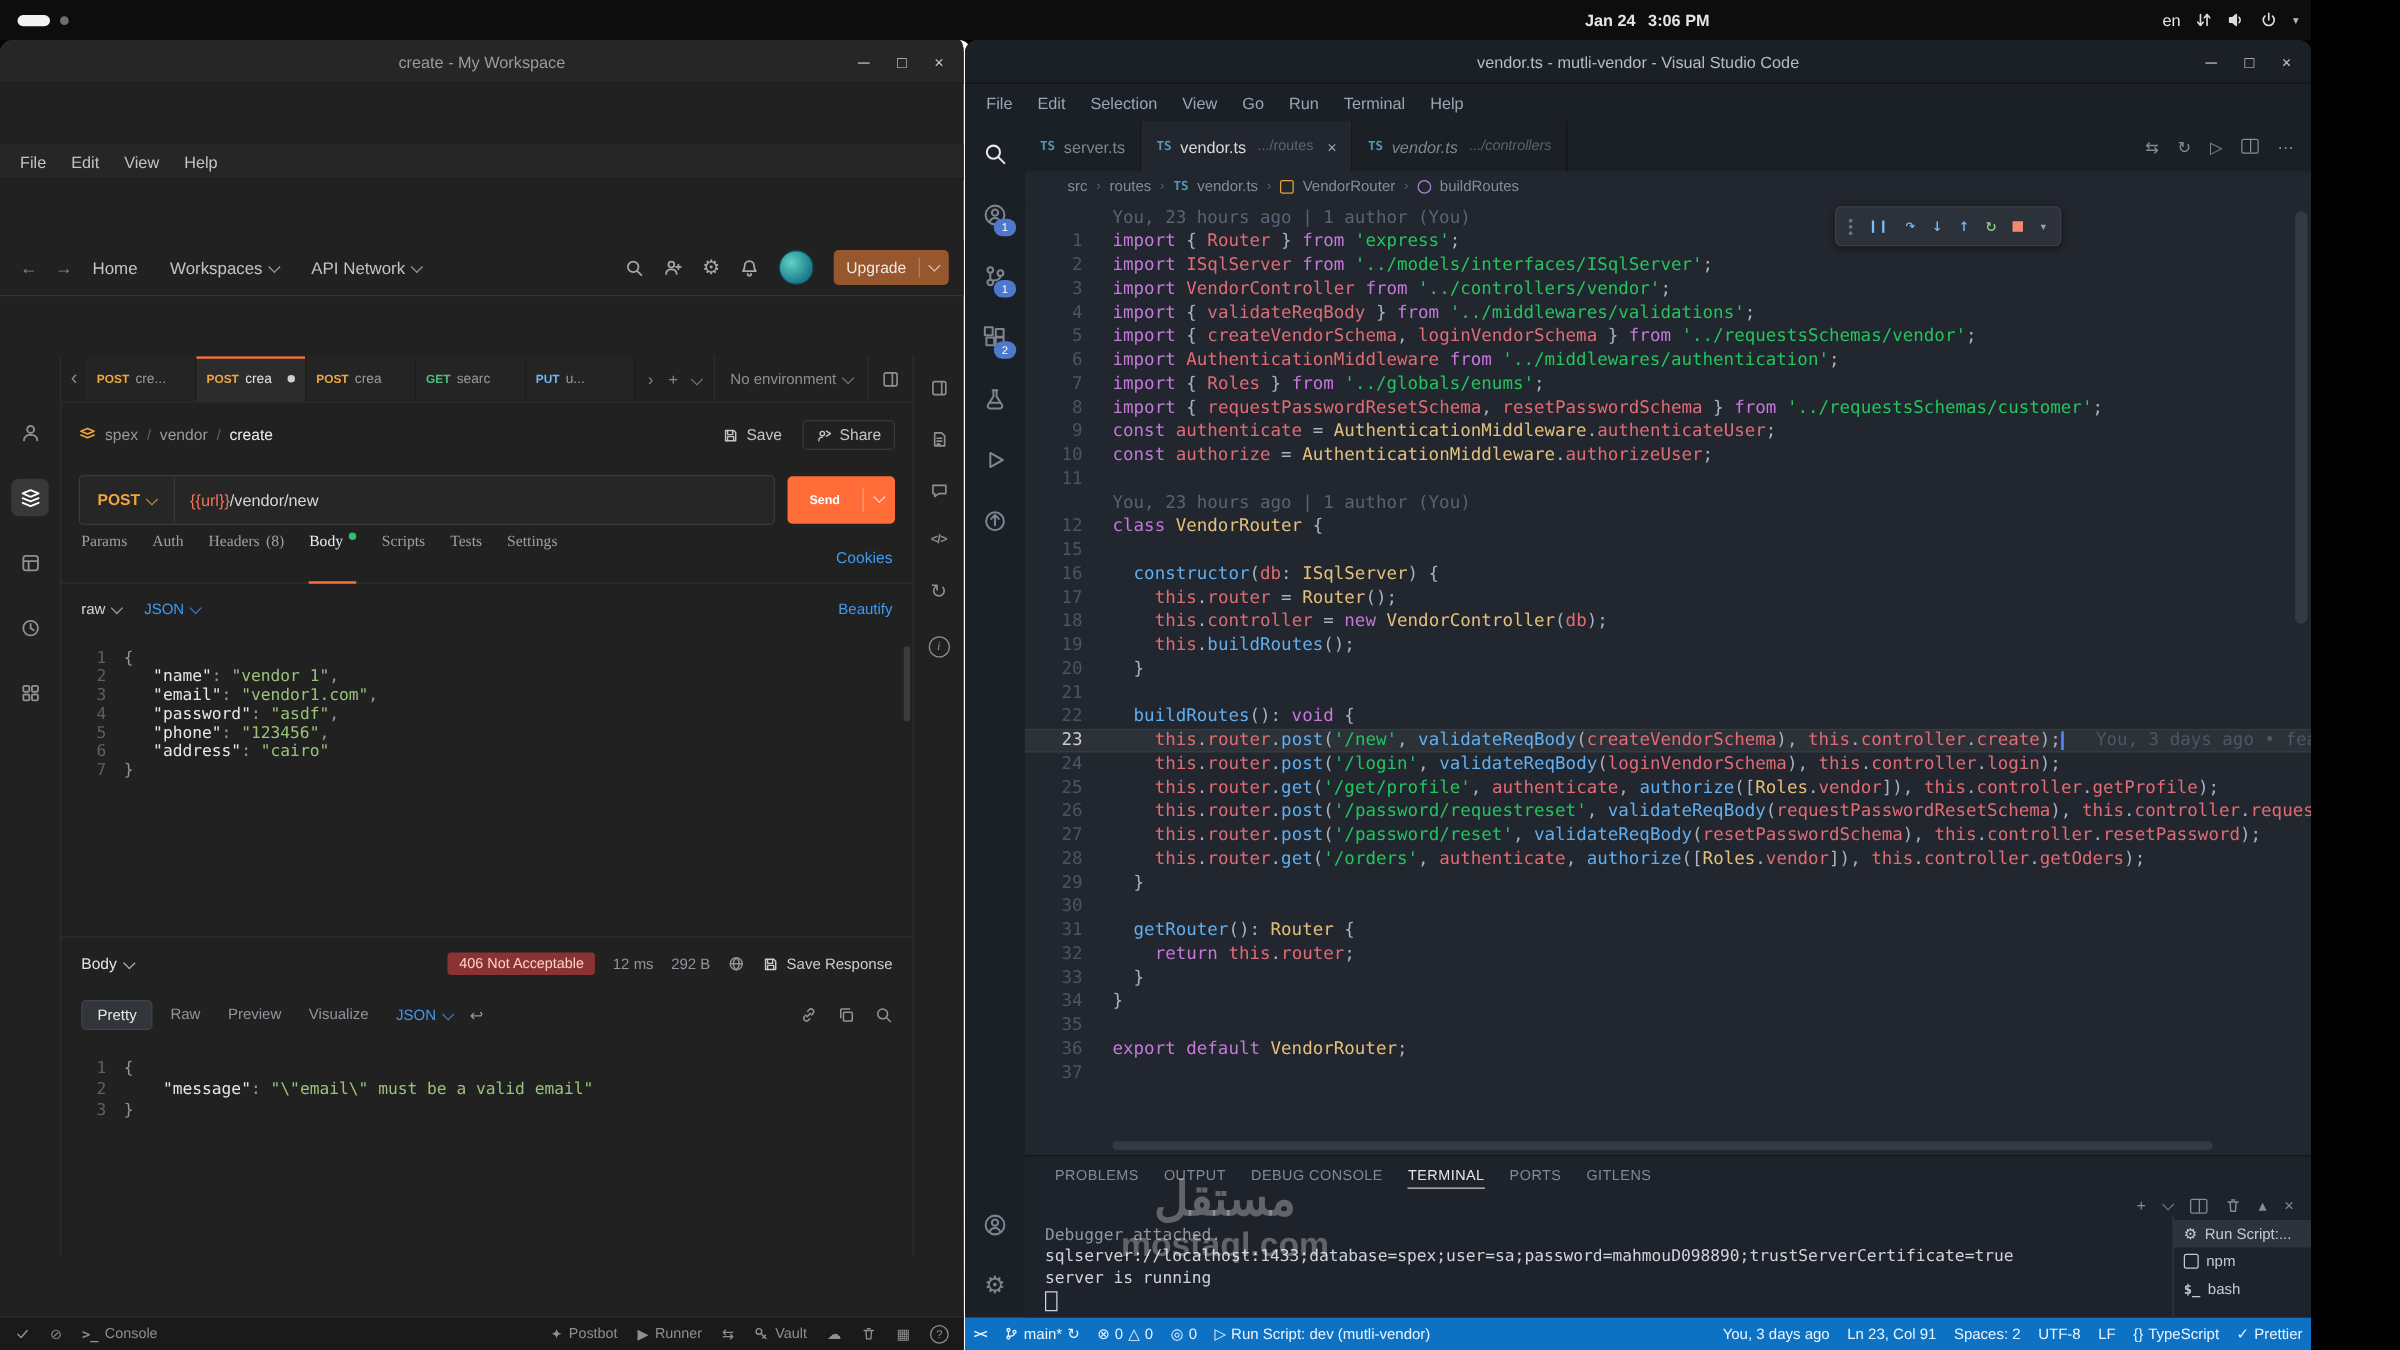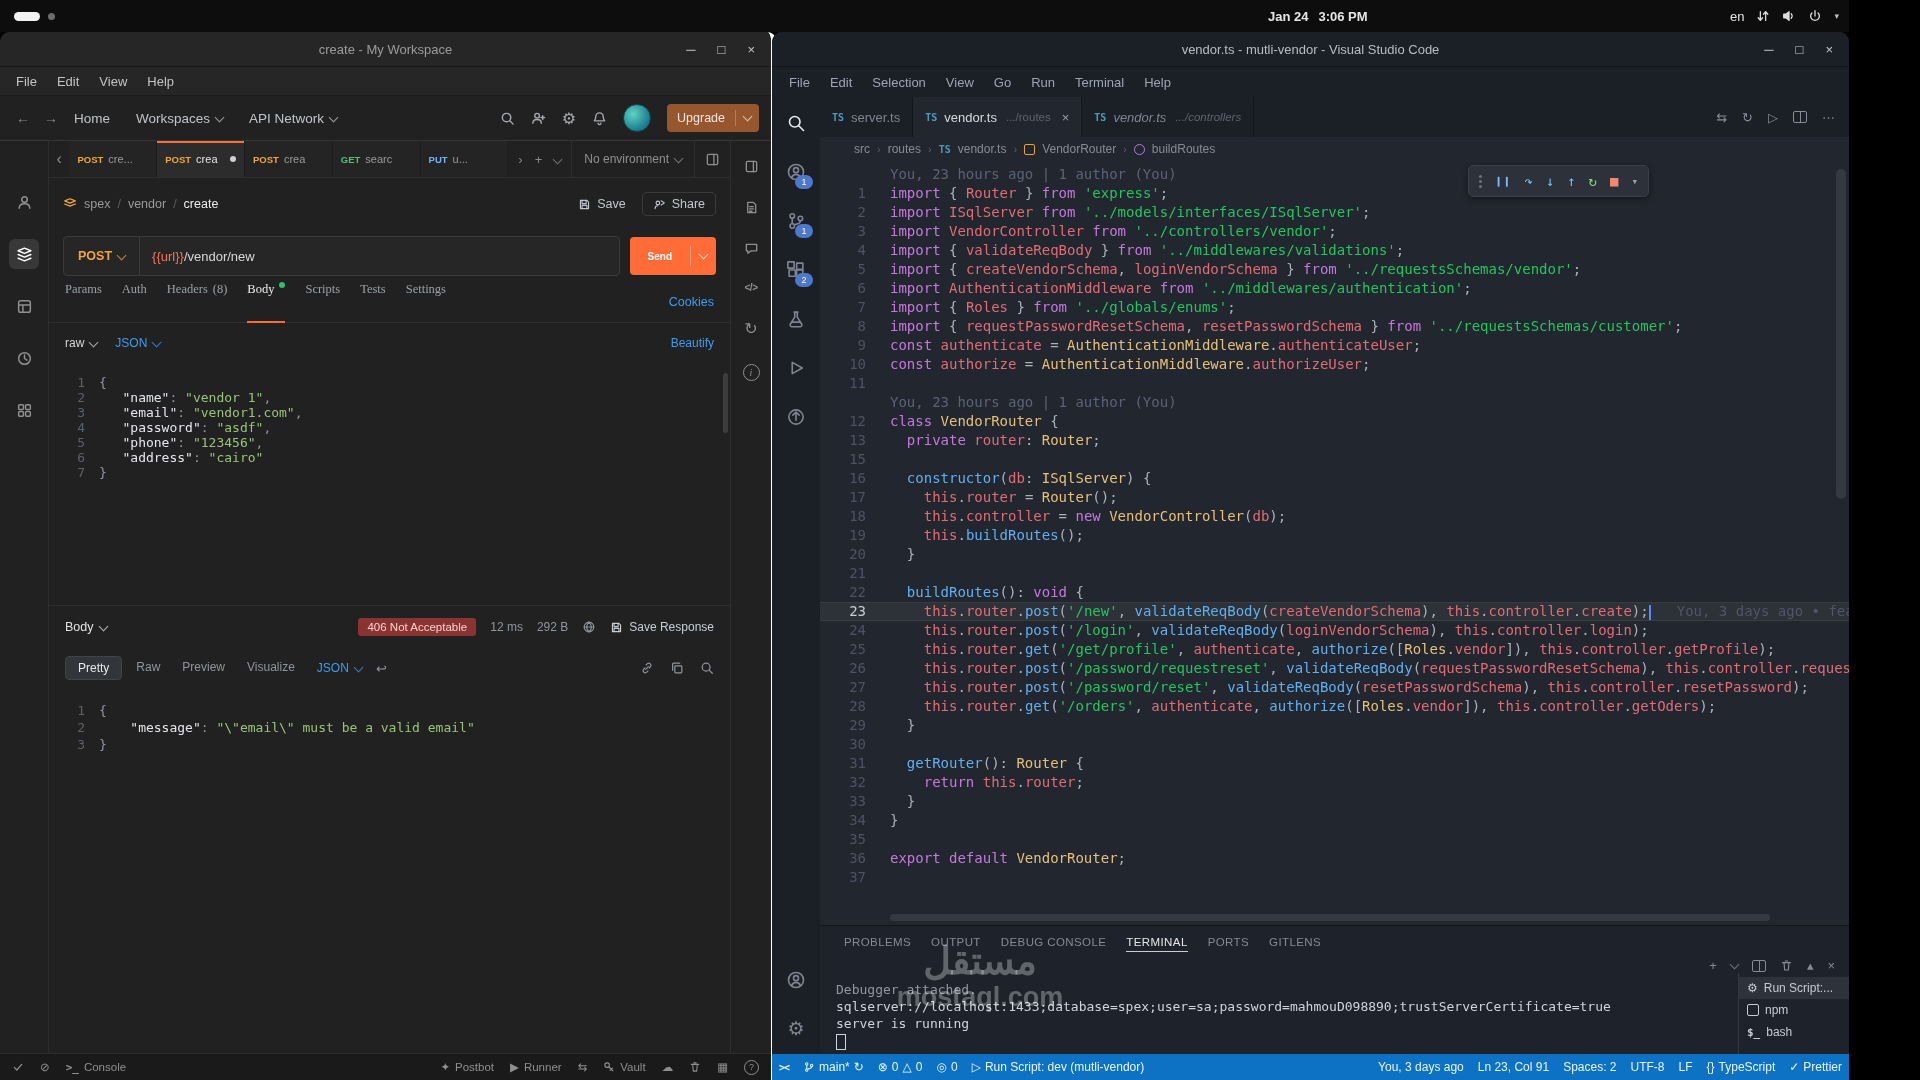--- a/index.html
+++ b/index.html
@@ -17,21 +17,21 @@
   .tb-caret{font-size:9px;color:#bbb;}
 
   
   .chev{display:inline-block;width:6px;height:6px;border-right:1.5px solid currentColor;border-bottom:1.5px solid currentColor;transform:rotate(45deg);margin-left:6px;margin-bottom:2px;opacity:.75;}
   .winctl{display:flex;align-items:center;gap:22px;padding-right:16px;color:#c9c9c9;font-size:13px;}
   .winctl span{cursor:default;}
   .ico{display:inline-flex;align-items:center;justify-content:center;}
   svg{stroke-linecap:round;stroke-linejoin:round;fill:none;}
 
   
-  .postman{position:absolute;top:32px;left:0;width:771px;bottom:0;background:#212121;border-radius:10px 10px 0 0;display:flex;flex-direction:column;overflow:hidden;border-right:6px solid #ffffff;}
+  .postman{position:absolute;top:32px;left:0;width:771px;bottom:0;background:#212121;border-radius:10px 10px 0 0;display:flex;flex-direction:column;overflow:hidden;border-right:6px solid #ffffff;gap:48px;}
   .pm-titlebar{height:34px;background:#262626;display:flex;align-items:center;position:relative;border-bottom:1px solid #1a1a1a;flex:0 0 auto;}
   .pm-title{position:absolute;left:0;right:0;text-align:center;color:#9b9b9b;font-size:13px;}
   .pm-titlebar .winctl{position:absolute;right:0;}
   .pm-menubar{height:28px;display:flex;align-items:center;gap:4px;padding-left:8px;background:#262626;border-bottom:1px solid #1a1a1a;flex:0 0 auto;}
   .pm-menubar span{color:#c3c3c3;font-size:13px;padding:3px 8px;}
   .pm-nav{height:44px;display:flex;align-items:center;border-bottom:1px solid #363636;background:#212121;flex:0 0 auto;}
   .pm-nav .navarrows{display:flex;gap:14px;color:#8a8a8a;padding:0 16px;font-size:14px;}
   .pm-nav .navitem{color:#c0c4c9;font-size:13.5px;margin-right:26px;display:flex;align-items:center;}
   .pm-nav-right{margin-left:auto;display:flex;align-items:center;gap:16px;padding-right:12px;color:#a5a9ae;}
   .gear-glyph{font-size:16px;color:#a5a9ae;}
@@ -772,21 +772,20 @@
             <div class="cl"><span class="ln">4</span><span class="lc"><span class="t-k">import</span><span class="t-p"> { </span><span class="t-v">validateReqBody</span><span class="t-p"> } </span><span class="t-k">from </span><span class="t-s">'../middlewares/validations'</span><span class="t-p">;</span></span></div>
             <div class="cl"><span class="ln">5</span><span class="lc"><span class="t-k">import</span><span class="t-p"> { </span><span class="t-v">createVendorSchema</span><span class="t-p">, </span><span class="t-v">loginVendorSchema</span><span class="t-p"> } </span><span class="t-k">from </span><span class="t-s">'../requestsSchemas/vendor'</span><span class="t-p">;</span></span></div>
             <div class="cl"><span class="ln">6</span><span class="lc"><span class="t-k">import </span><span class="t-v">AuthenticationMiddleware</span><span class="t-k"> from </span><span class="t-s">'../middlewares/authentication'</span><span class="t-p">;</span></span></div>
             <div class="cl"><span class="ln">7</span><span class="lc"><span class="t-k">import</span><span class="t-p"> { </span><span class="t-v">Roles</span><span class="t-p"> } </span><span class="t-k">from </span><span class="t-s">'../globals/enums'</span><span class="t-p">;</span></span></div>
             <div class="cl"><span class="ln">8</span><span class="lc"><span class="t-k">import</span><span class="t-p"> { </span><span class="t-v">requestPasswordResetSchema</span><span class="t-p">, </span><span class="t-v">resetPasswordSchema</span><span class="t-p"> } </span><span class="t-k">from </span><span class="t-s">'../requestsSchemas/customer'</span><span class="t-p">;</span></span></div>
             <div class="cl"><span class="ln">9</span><span class="lc"><span class="t-k">const </span><span class="t-v">authenticate</span><span class="t-p"> = </span><span class="t-c">AuthenticationMiddleware</span><span class="t-p">.</span><span class="t-v">authenticateUser</span><span class="t-p">;</span></span></div>
             <div class="cl"><span class="ln">10</span><span class="lc"><span class="t-k">const </span><span class="t-v">authorize</span><span class="t-p"> = </span><span class="t-c">AuthenticationMiddleware</span><span class="t-p">.</span><span class="t-v">authorizeUser</span><span class="t-p">;</span></span></div>
             <div class="cl"><span class="ln">11</span><span class="lc"></span></div>
             <div class="cl ann"><span class="ln"></span><span class="lc"><span class="t-g">You, 23 hours ago | 1 author (You)</span></span></div>
             <div class="cl"><span class="ln">12</span><span class="lc"><span class="t-k">class </span><span class="t-c">VendorRouter</span><span class="t-p"> {</span></span></div>
-            <div class="cl"><span class="ln">13</span><span class="lc"><span class="t-k">  private </span><span class="t-v">router</span><span class="t-p">: </span><span class="t-c">Router</span><span class="t-p">;</span></span></div>
             <div class="cl"><span class="ln">15</span><span class="lc"></span></div>
             <div class="cl"><span class="ln">16</span><span class="lc"><span class="t-f">  constructor</span><span class="t-p">(</span><span class="t-v">db</span><span class="t-p">: </span><span class="t-c">ISqlServer</span><span class="t-p">) {</span></span></div>
             <div class="cl"><span class="ln">17</span><span class="lc"><span class="t-v">    this</span><span class="t-p">.</span><span class="t-v">router</span><span class="t-p"> = </span><span class="t-c">Router</span><span class="t-p">();</span></span></div>
             <div class="cl"><span class="ln">18</span><span class="lc"><span class="t-v">    this</span><span class="t-p">.</span><span class="t-v">controller</span><span class="t-p"> = </span><span class="t-k">new </span><span class="t-c">VendorController</span><span class="t-p">(</span><span class="t-v">db</span><span class="t-p">);</span></span></div>
             <div class="cl"><span class="ln">19</span><span class="lc"><span class="t-v">    this</span><span class="t-p">.</span><span class="t-f">buildRoutes</span><span class="t-p">();</span></span></div>
             <div class="cl"><span class="ln">20</span><span class="lc"><span class="t-p">  }</span></span></div>
             <div class="cl"><span class="ln">21</span><span class="lc"></span></div>
             <div class="cl"><span class="ln">22</span><span class="lc"><span class="t-f">  buildRoutes</span><span class="t-p">(): </span><span class="t-k">void</span><span class="t-p"> {</span></span></div>
             <div class="cl cur"><span class="ln">23</span><span class="lc"><span class="t-v">    this</span><span class="t-p">.</span><span class="t-v">router</span><span class="t-p">.</span><span class="t-f">post</span><span class="t-p">(</span><span class="t-s">'/new'</span><span class="t-p">, </span><span class="t-f">validateReqBody</span><span class="t-p">(</span><span class="t-v">createVendorSchema</span><span class="t-p">), </span><span class="t-v">this</span><span class="t-p">.</span><span class="t-v">controller</span><span class="t-p">.</span><span class="t-v">create</span><span class="t-p">);</span><span class="t-cu"></span><span class="t-ib">You, 3 days ago • feat: ...</span></span></div>
             <div class="cl"><span class="ln">24</span><span class="lc"><span class="t-v">    this</span><span class="t-p">.</span><span class="t-v">router</span><span class="t-p">.</span><span class="t-f">post</span><span class="t-p">(</span><span class="t-s">'/login'</span><span class="t-p">, </span><span class="t-f">validateReqBody</span><span class="t-p">(</span><span class="t-v">loginVendorSchema</span><span class="t-p">), </span><span class="t-v">this</span><span class="t-p">.</span><span class="t-v">controller</span><span class="t-p">.</span><span class="t-v">login</span><span class="t-p">);</span></span></div>

